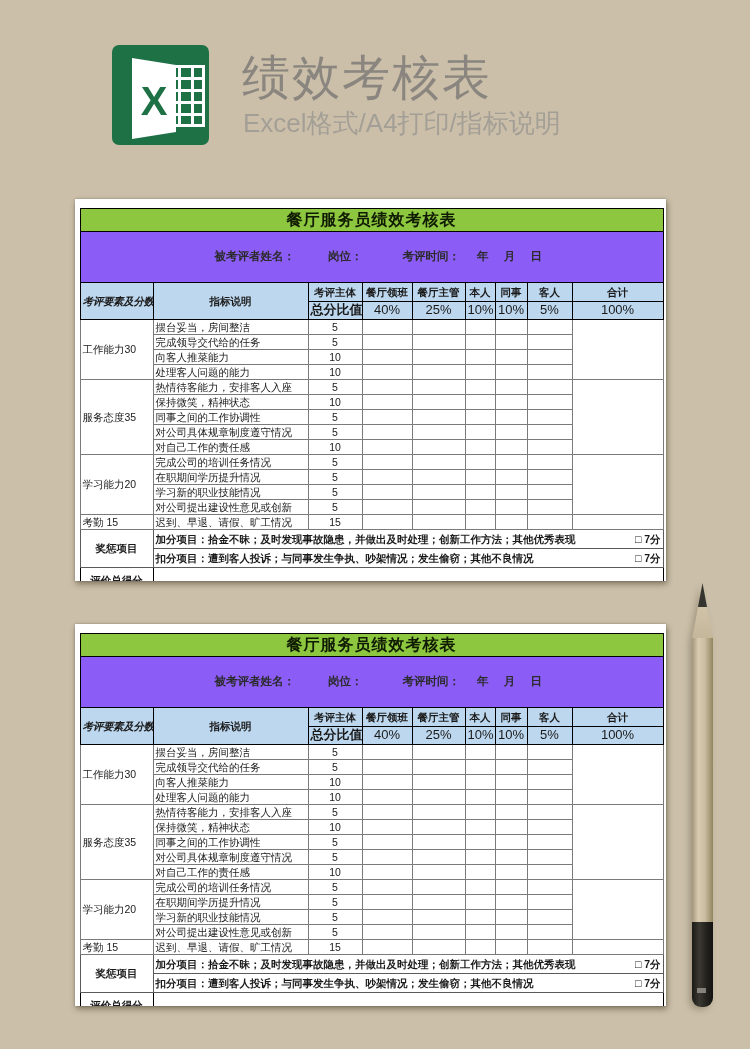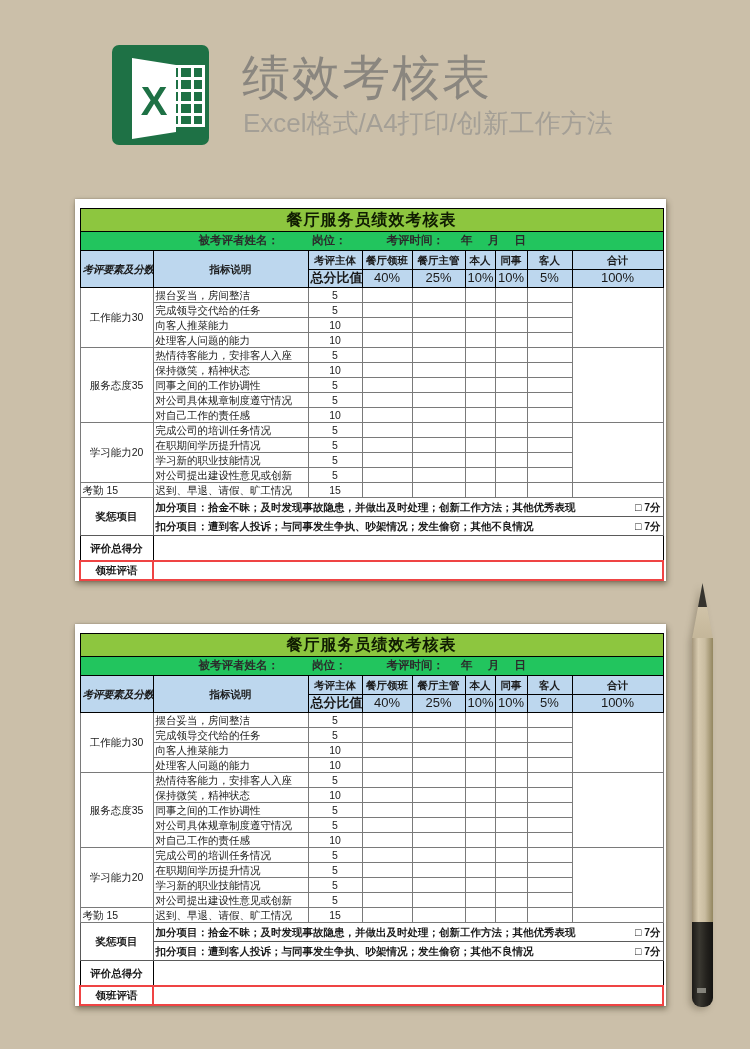--- a/index.html
+++ b/index.html
@@ -28,34 +28,34 @@
   .paper2{top:624px;}
   table.sheet{border-collapse:collapse;table-layout:fixed;width:583px;border:1.5px solid #000;}
   table.sheet td{
     overflow:hidden;white-space:nowrap;font-size:10.5px;line-height:1.15;
     padding:0 2px;border:1px solid #6f6f6f;color:#1a1a1a;vertical-align:middle;
   }
   tr.r-title td{
     height:22px;background:#8dc63f;border:1px solid #000;
     text-align:center;font-size:16px;font-weight:bold;color:#101c02;letter-spacing:1px;
   }
-  tr.r-info td{height:18px;background:#22c55e;border:1px solid #000;font-size:11.5px;font-weight:600;color:#2b2b2b;padding:0;}
+  tr.r-info td{height:18px;background:#8b5cf6;border:1px solid #000;font-size:11.5px;font-weight:600;color:#2b2b2b;padding:16px;}
   .i-name{margin-left:118px;}
   .i-pos{margin-left:33px;}
   .i-time{margin-left:40px;}
   .i-date{margin-left:17px;word-spacing:12px;}
   tr.r-head td,tr.r-ratio td{background:#bdd7ee;border:1px solid #000;text-align:center;}
   tr.r-head td{height:18px;font-weight:bold;font-size:10.5px;}
   td.c-factor{font-size:10px;letter-spacing:-0.3px;font-style:italic;}
   tr.r-ratio td{height:17px;font-size:13px;}
   td.c-ratio-label{font-weight:bold;}
   
   tbody.body-rows tr{height:15px;}
   tbody.body-rows td{border-color:#7a7a7a;}
-  td.group-cell{text-align:center;border-left:1.5px solid #000;}
+  td.group-cell{border-left:1.5px solid #000;}
   td.group-cell.left{text-align:left;margin-left:6px;}
   td.desc-cell{border-left:1.5px solid #000;}
   td.score-cell{text-align:center;border-left:1.5px solid #000;border-right:1.5px solid #000;font-size:11px;}
   td.total-cell{border-left:1.5px solid #000;border-right:1.5px solid #000;}
   tr.group-start td{border-top:1.5px solid #000;}
   
   tbody.foot td{border-color:#5a5a5a;}
   tr.r-bonus td{height:18px;}
   td.c-label{text-align:center;font-weight:600;border:1px solid #000;}
   td.c-bonus{font-size:11px;font-weight:600;border:1px solid #000;padding:0 4px;}
@@ -107,21 +107,21 @@
           <rect x="82" y="59" width="8" height="9"></rect>
         <rect x="56" y="71" width="10" height="8"></rect>
           <rect x="69" y="71" width="10" height="8"></rect>
           <rect x="82" y="71" width="8" height="8"></rect>
       </g>
       <polygon points="20,13 64,20 64,87 20,94" fill="#ffffff"></polygon>
       <text x="42" y="70" font-size="40" font-weight="bold" fill="#1e7145" text-anchor="middle" font-family="Liberation Sans, sans-serif">X</text>
     </svg>
   </div>
   <div class="hero-title">绩效考核表</div>
-  <div class="hero-subtitle">Excel格式/A4打印/创新工作方法</div>
+  <div class="hero-subtitle">Excel格式/A4打印/指标说明</div>
 </div>
 
 <div class="paper paper1">
   <table class="sheet">
     <colgroup>
       <col style="width:73px">
         <col style="width:155px">
         <col style="width:54px">
       <col style="width:50px">
         <col style="width:53px">

